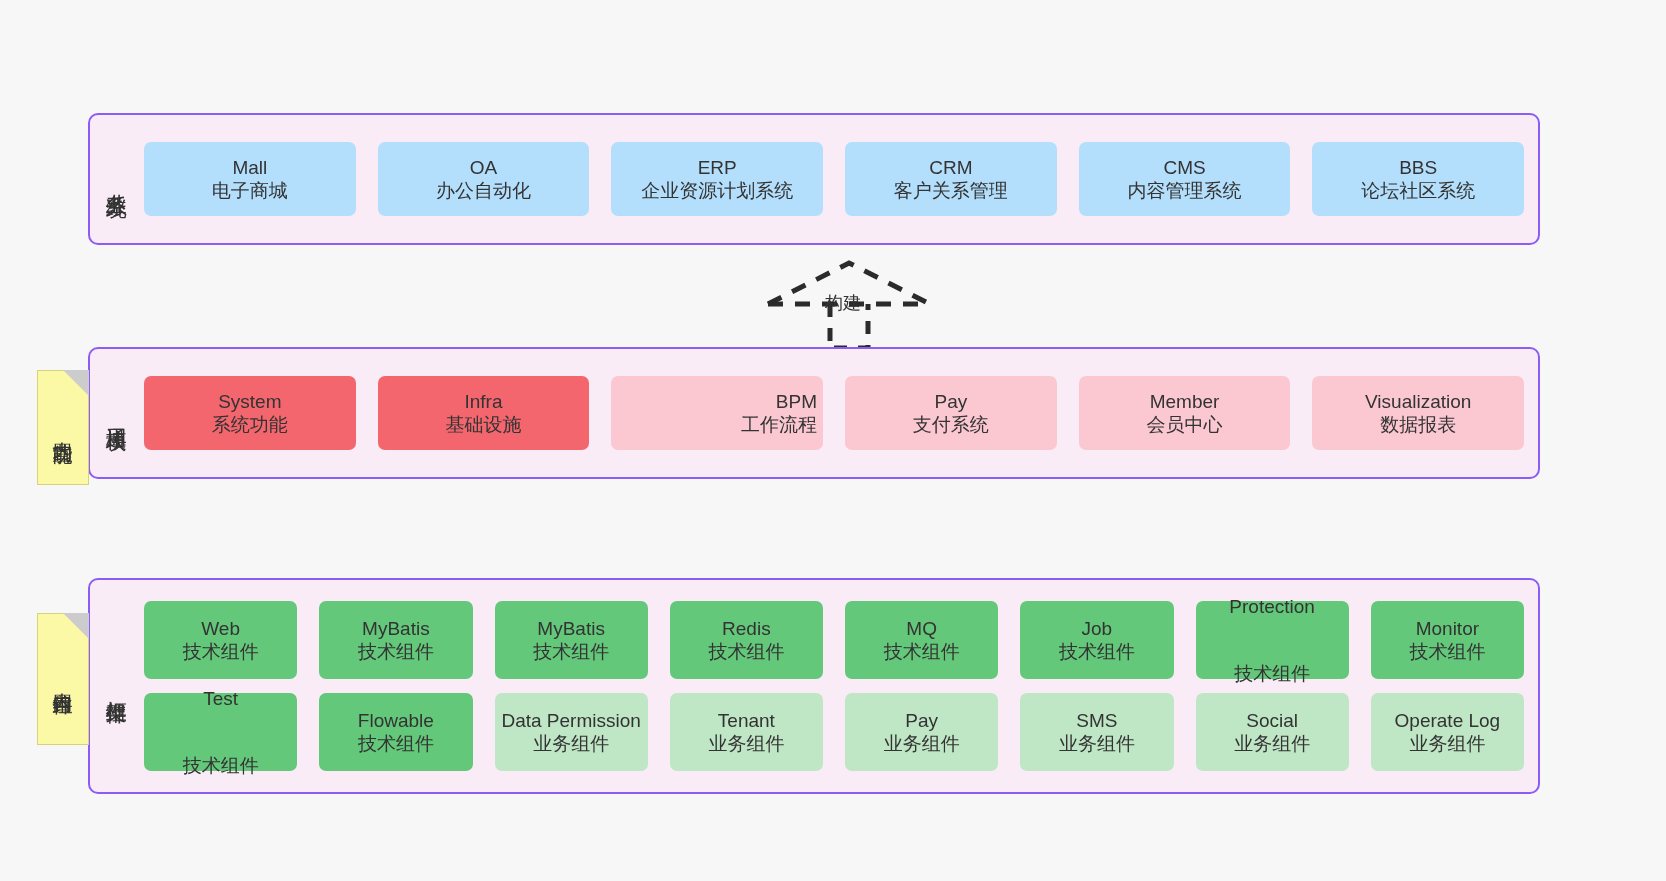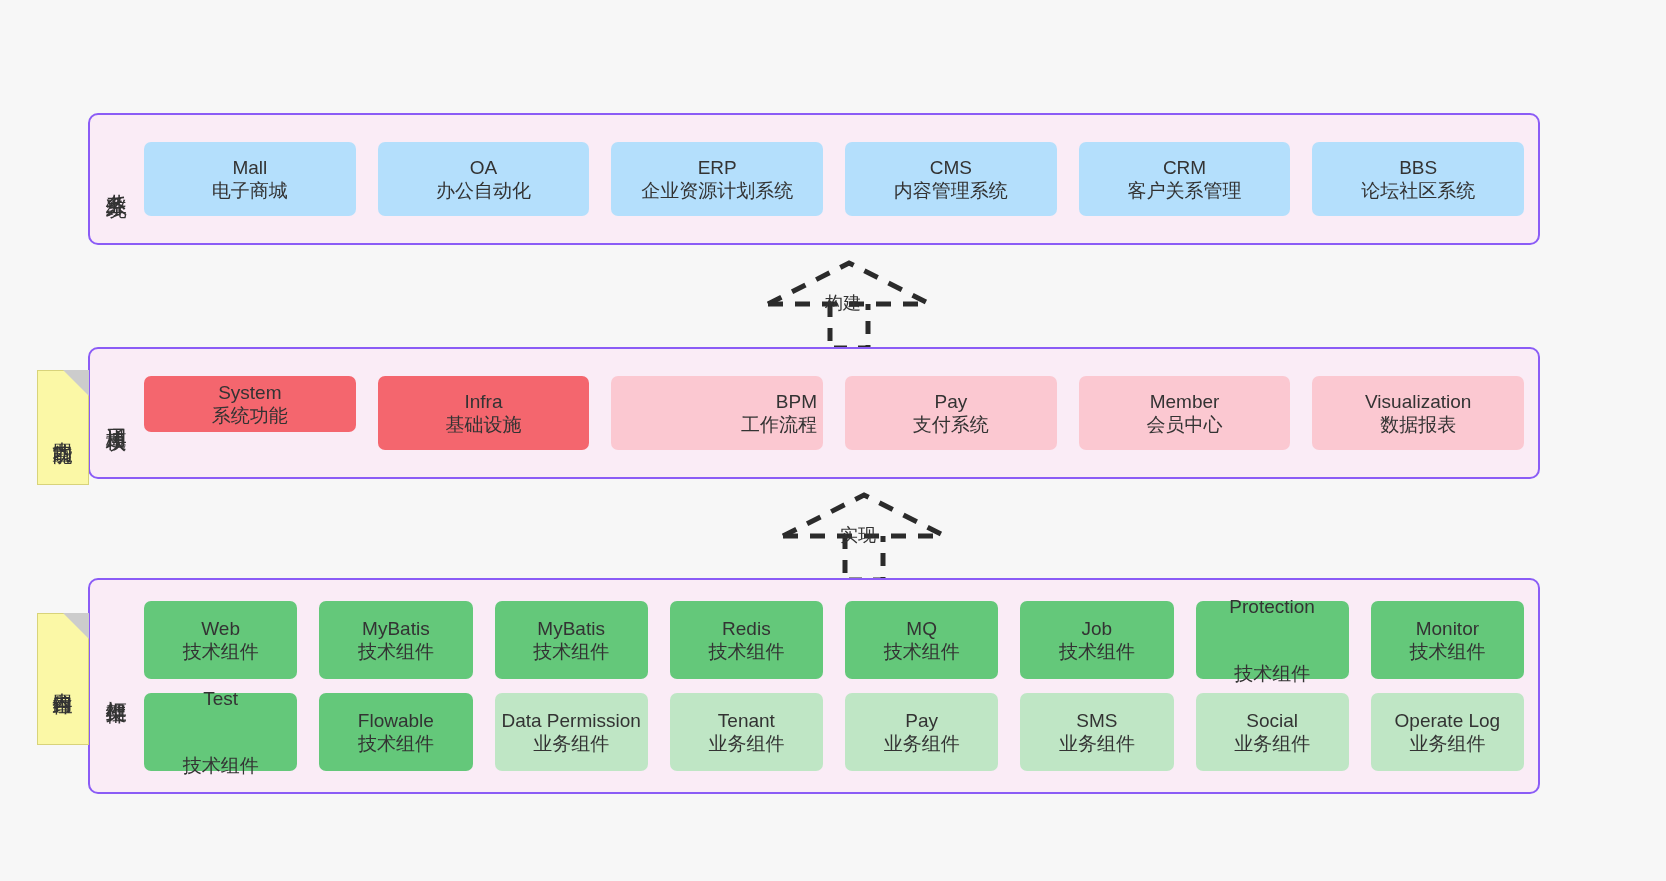--- a/index.html
+++ b/index.html
@@ -144,26 +144,26 @@
         </div>
         <div class="cell c-blue" style="height:74px;">
           <span class="t1">OA</span>
           <span class="t2">办公自动化</span>
         </div>
         <div class="cell c-blue" style="height:74px;">
           <span class="t1">ERP</span>
           <span class="t2">企业资源计划系统</span>
         </div>
         <div class="cell c-blue" style="height:74px;">
+          <span class="t1">CRM</span>
+          <span class="t2">客户关系管理</span>
+        </div>
+        <div class="cell c-blue" style="height:74px;">
           <span class="t1">CMS</span>
           <span class="t2">内容管理系统</span>
-        </div>
-        <div class="cell c-blue" style="height:74px;">
-          <span class="t1">CRM</span>
-          <span class="t2">客户关系管理</span>
         </div>
         <div class="cell c-blue" style="height:74px;">
           <span class="t1">BBS</span>
           <span class="t2">论坛社区系统</span>
         </div>
       </div>
     </div>
   </div>
 
   <div class="uml-arrow" style="left:755px; top:258px; width:190px; height:92px;">
@@ -172,21 +172,21 @@
       <path d="M 13 46 L 94 5 L 175 46" fill="none" stroke="#2b2b2b" stroke-width="5" stroke-dasharray="15 12" stroke-linejoin="miter" stroke-linecap="butt"></path>
       <path d="M 13 46 L 175 46" fill="none" stroke="#2b2b2b" stroke-width="5" stroke-dasharray="15 12" stroke-linecap="butt"></path>
     </svg>
     <span class="lbl" style="left:70px; top:33px;">构建</span>
   </div>
 
   <div class="layer" id="layer-common" style="left:88px; top:347px; width:1452px; height:132px;">
     <div class="layer-title">通用模块</div>
     <div class="layer-body">
       <div class="row">
-        <div class="cell c-red" style="height:56px;">
+        <div class="cell c-red" style="height:74px;">
           <span class="t1">System</span>
           <span class="t2">系统功能</span>
         </div>
         <div class="cell c-red" style="height:74px;">
           <span class="t1">Infra</span>
           <span class="t2">基础设施</span>
         </div>
         <div class="cell c-pink" style="height:74px;align-items:flex-end;">
           <span class="t1">BPM</span>
           <span class="t2">工作流程</span>
@@ -200,28 +200,20 @@
           <span class="t2">会员中心</span>
         </div>
         <div class="cell c-pink" style="height:74px;">
           <span class="t1">Visualization</span>
           <span class="t2">数据报表</span>
         </div>
       </div>
     </div>
   </div>
 
-  <div class="uml-arrow" style="left:770px; top:490px; width:190px; height:92px;">
-    <svg width="190" height="92" viewBox="0 0 190 92">
-      <path d="M 75 46 L 75 90 L 113 90 L 113 46" fill="none" stroke="#2b2b2b" stroke-width="5" stroke-dasharray="13 11" stroke-linecap="butt"></path>
-      <path d="M 13 46 L 94 5 L 175 46" fill="none" stroke="#2b2b2b" stroke-width="5" stroke-dasharray="15 12" stroke-linejoin="miter" stroke-linecap="butt"></path>
-      <path d="M 13 46 L 175 46" fill="none" stroke="#2b2b2b" stroke-width="5" stroke-dasharray="15 12" stroke-linecap="butt"></path>
-    </svg>
-    <span class="lbl" style="left:70px; top:33px;">实现</span>
-  </div>
 
   <div class="layer" id="layer-framework" style="left:88px; top:578px; width:1452px; height:216px;">
     <div class="layer-title">框架组件</div>
     <div class="layer-body">
 
       <div class="row">
         <div class="cell c-green" style="height:78px;">
           <span class="t1">Web</span>
           <span class="t2">技术组件</span>
         </div>

